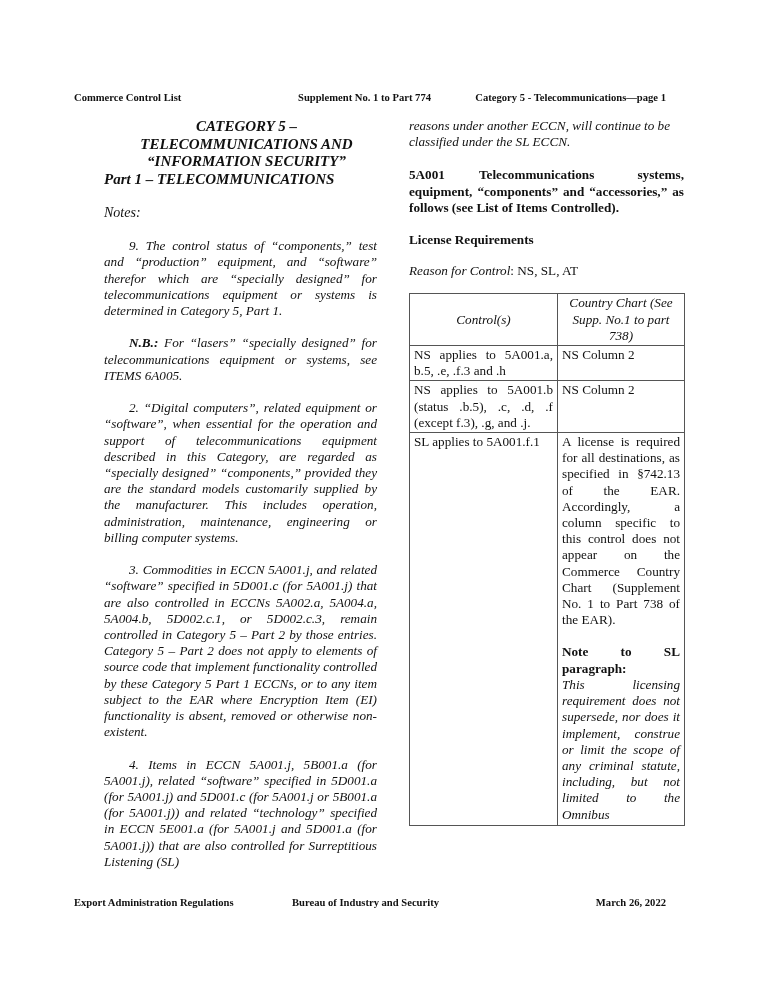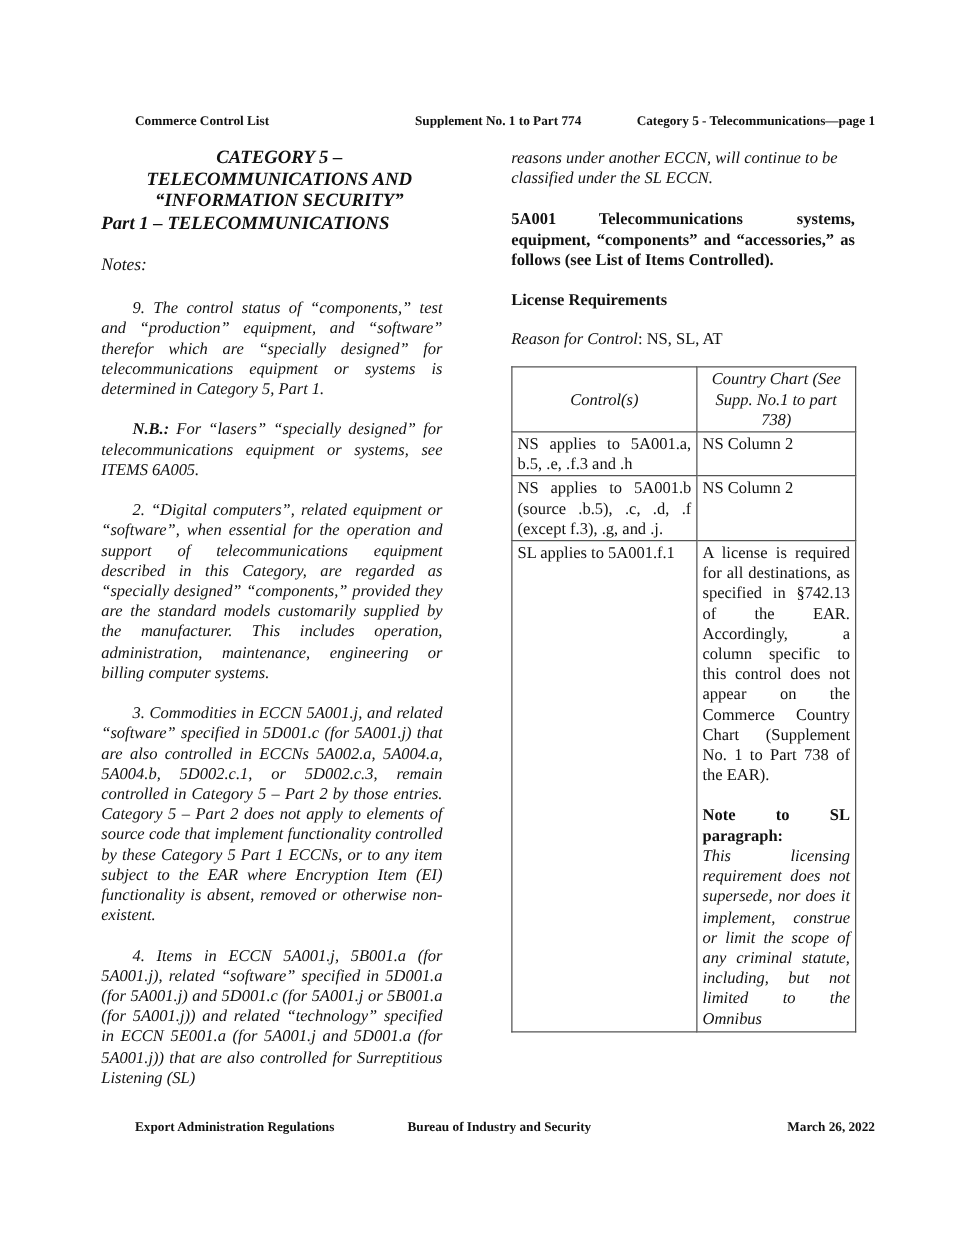--- a/index.html
+++ b/index.html
@@ -1,29 +1,29 @@
 <!DOCTYPE html>
 <html><head>
 <meta charset="utf-8">
 <style>
   html, body { margin: 0; padding: 0; background: #ffffff; }
   body {
     width: 773px; height: 1000px; position: relative; overflow: hidden;
     font-family: "Liberation Serif", serif; color: #111;
   }
   .header, .footer {
-    position: absolute; left: 108px; width: 592px;
+    position: absolute; left: 74px; width: 592px;
     font-weight: bold; font-size: 10.6px; color: #111;
   }
   .header { top: 92px; height: 14px; }
   .footer { top: 897px; height: 14px; }
   .header span, .footer span { position: absolute; top: 0; white-space: nowrap; }
 
   .col { position: absolute; top: 118px; font-size: 13.2px; line-height: 16.2px; }
-  .col-left { left: 81px; width: 273px; }
+  .col-left { left: 104px; width: 273px; }
   .col-right { left: 409px; width: 275px; }
 
   .title {
     font-weight: bold; font-style: italic; text-align: center;
     font-size: 15px; line-height: 17.5px; margin: 0 0 0 12px;
   }
   .part-title {
     font-weight: bold; font-style: italic; font-size: 15px; line-height: 17.5px; margin: 0;
   }
   .notes-label { font-weight: normal; font-style: italic; font-size: 14px; margin: 17px 0 17px 0; }
@@ -103,21 +103,21 @@
     <tbody>
         <tr>
       <th>Control(s)</th>
       <th>Country Chart (See Supp. No.1 to part 738)</th>
     </tr>
     <tr>
       <td>NS applies to 5A001.a, b.5, .e, .f.3 and .h</td>
       <td>NS Column 2</td>
     </tr>
     <tr>
-      <td>NS applies to 5A001.b (source .b.5), .c, .d, .f (except f.3), .g, and .j.</td>
+      <td>NS applies to 5A001.b (status .b.5), .c, .d, .f (except f.3), .g, and .j.</td>
       <td>NS Column 2</td>
     </tr>
     <tr>
       <td style="text-align:left">SL applies to 5A001.f.1</td>
       <td>
         <span>A license is required for all destinations, as specified in §742.13 of the EAR. Accordingly, a column specific to this control does not appear on the Commerce Country Chart (Supplement No. 1 to Part 738 of the EAR).</span>
         <span class="note-bold">Note to SL paragraph:</span>
         <span class="note-text" style="padding-bottom:1px">This licensing requirement does not supersede, nor does it implement, construe or limit the scope of any criminal statute, including, but not limited to the Omnibus</span>
       </td>
     </tr>

